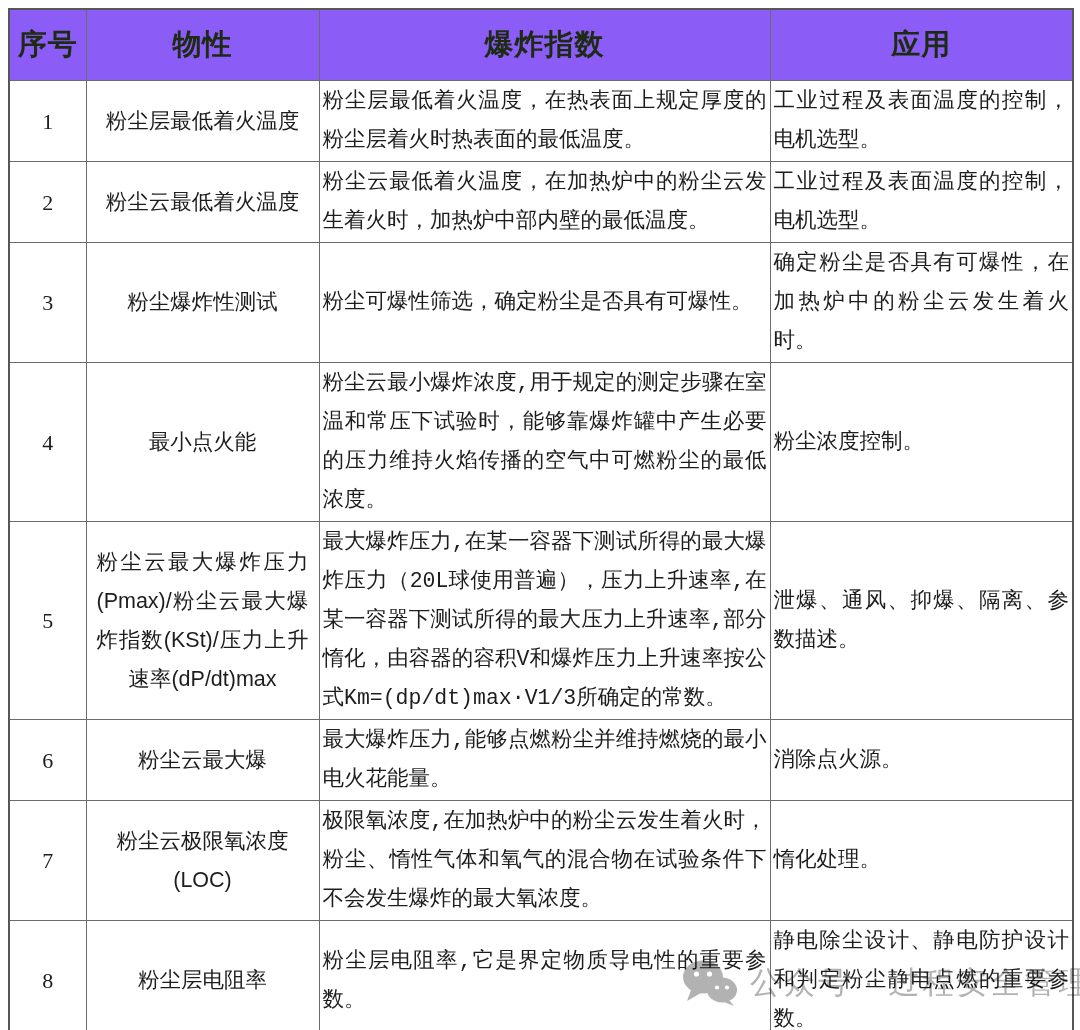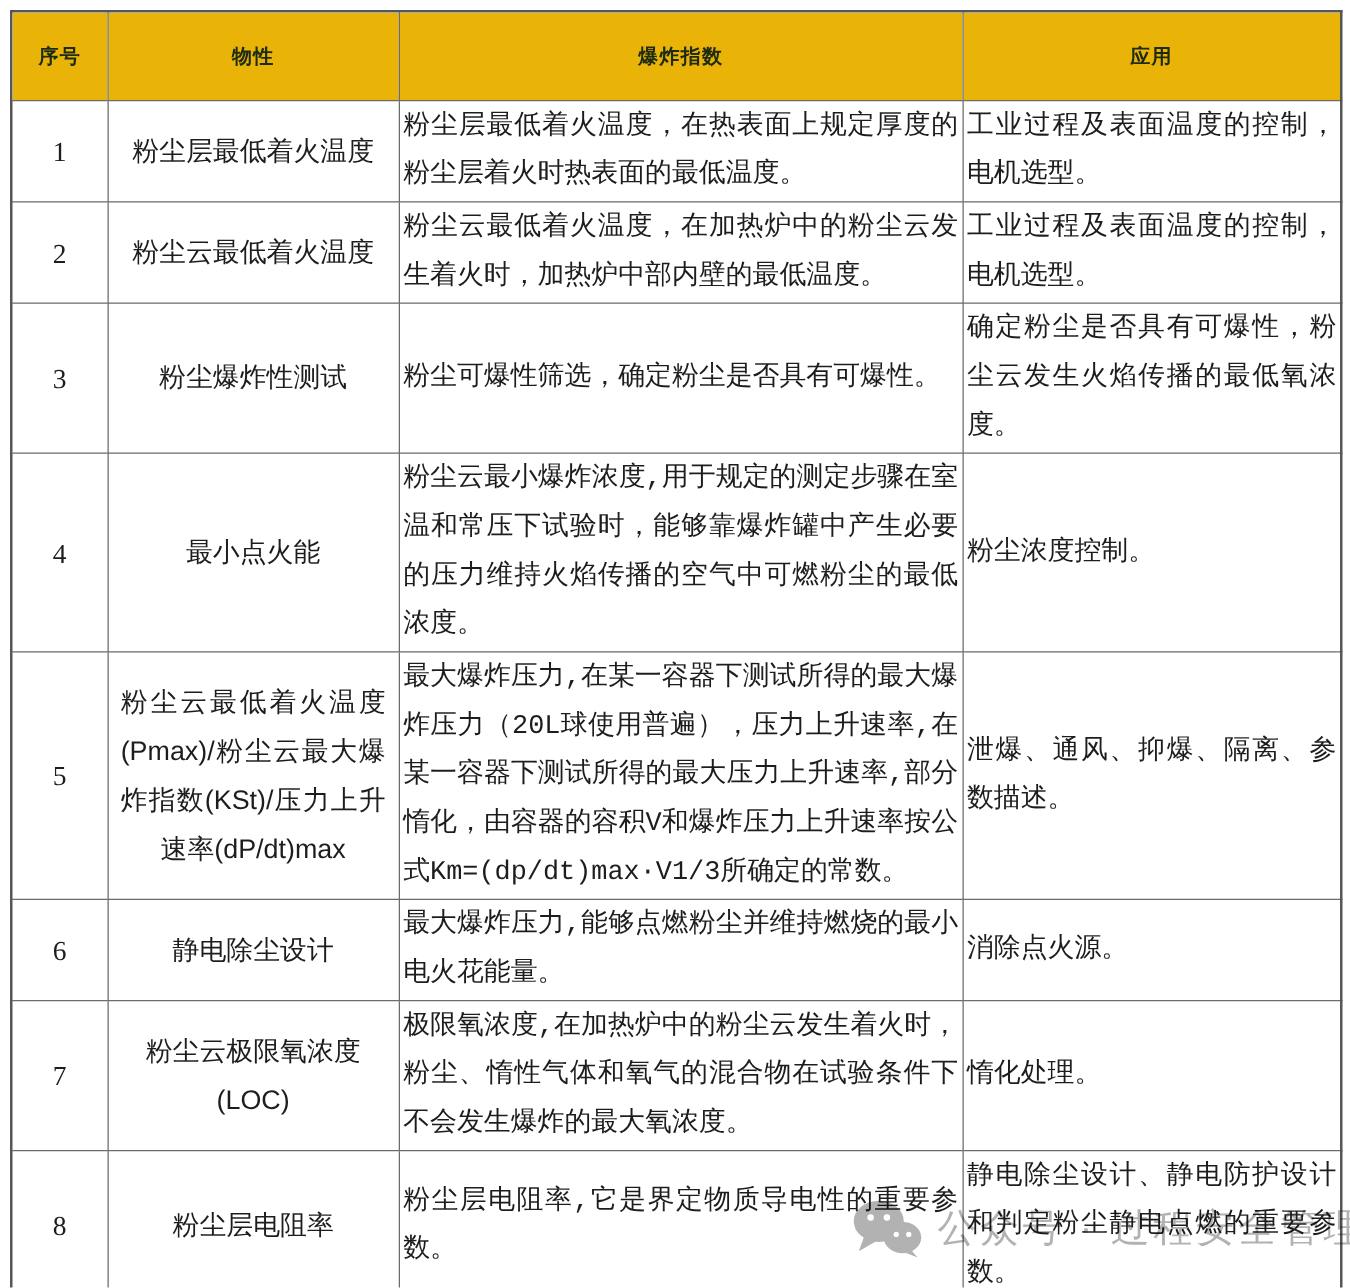--- a/index.html
+++ b/index.html
@@ -13,22 +13,22 @@
     position:absolute;left:8px;top:8px;width:1064px;
     border-collapse:collapse;table-layout:fixed;
     border:2px solid #565656;
   }
   col.c1{width:77px;}
   col.c2{width:233px;}
   col.c3{width:451px;}
   col.c4{width:303px;}
   th,td{border:1px solid #6b6b6b;overflow:hidden;}
   thead th{
-    background:#eab308;height:68px;
-    font-size:16px;font-weight:bold;text-align:center;color:#1c2b12;
+    background:#8b5cf6;height:68px;
+    font-size:29px;font-weight:bold;text-align:center;color:#1c2b12;
     letter-spacing:1px;
   }
   td{
     font-size:21.5px;line-height:39px;vertical-align:middle;
     padding:1px 3px;
   }
   td.num{
     text-align:center;
     font-family:"Liberation Serif","DejaVu Serif",serif;
     font-size:22px;
@@ -84,37 +84,37 @@
         <tr>
     <td class="num">2</td>
     <td class="prop">粉尘云最低着火温度</td>
     <td class="desc">粉尘云最低着火温度，在加热炉中的粉尘云发生着火时，加热炉中部内壁的最低温度。</td>
     <td class="app">工业过程及表面温度的控制，电机选型。</td>
   </tr>
         <tr>
     <td class="num">3</td>
     <td class="prop">粉尘爆炸性测试</td>
     <td class="desc">粉尘可爆性筛选，确定粉尘是否具有可爆性。</td>
-    <td class="app">确定粉尘是否具有可爆性，粉尘云发生火焰传播的最低氧浓度。</td>
+    <td class="app">确定粉尘是否具有可爆性，在加热炉中的粉尘云发生着火时。</td>
   </tr>
         <tr>
     <td class="num">4</td>
     <td class="prop">最小点火能</td>
     <td class="desc">粉尘云最小爆炸浓度,用于规定的测定步骤在室温和常压下试验时，能够靠爆炸罐中产生必要的压力维持火焰传播的空气中可燃粉尘的最低浓度。</td>
     <td class="app">粉尘浓度控制。</td>
   </tr>
         <tr>
     <td class="num">5</td>
-    <td class="prop">粉尘云最低着火温度(Pmax)/粉尘云最大爆 炸指数(KSt)/压力上升速率(dP/dt)max</td>
+    <td class="prop">粉尘云最大爆炸压力(Pmax)/粉尘云最大爆 炸指数(KSt)/压力上升速率(dP/dt)max</td>
     <td class="desc">最大爆炸压力,在某一容器下测试所得的最大爆炸压力（20L球使用普遍），压力上升速率,在某一容器下测试所得的最大压力上升速率,部分惰化，由容器的容积V和爆炸压力上升速率按公式Km=(dp/dt)max·V1/3所确定的常数。</td>
     <td class="app">泄爆、通风、抑爆、隔离、参数描述。</td>
   </tr>
         <tr>
     <td class="num">6</td>
-    <td class="prop">静电除尘设计</td>
+    <td class="prop">粉尘云最大爆</td>
     <td class="desc">最大爆炸压力,能够点燃粉尘并维持燃烧的最小电火花能量。</td>
     <td class="app">消除点火源。</td>
   </tr>
         <tr>
     <td class="num">7</td>
     <td class="prop">粉尘云极限氧浓度(LOC)</td>
     <td class="desc">极限氧浓度,在加热炉中的粉尘云发生着火时，粉尘、惰性气体和氧气的混合物在试验条件下不会发生爆炸的最大氧浓度。</td>
     <td class="app">惰化处理。</td>
   </tr>
         <tr>

